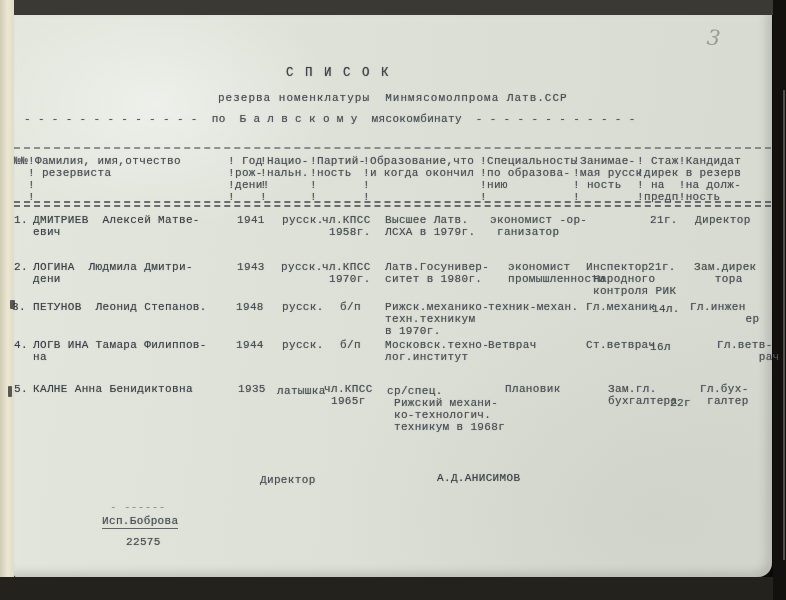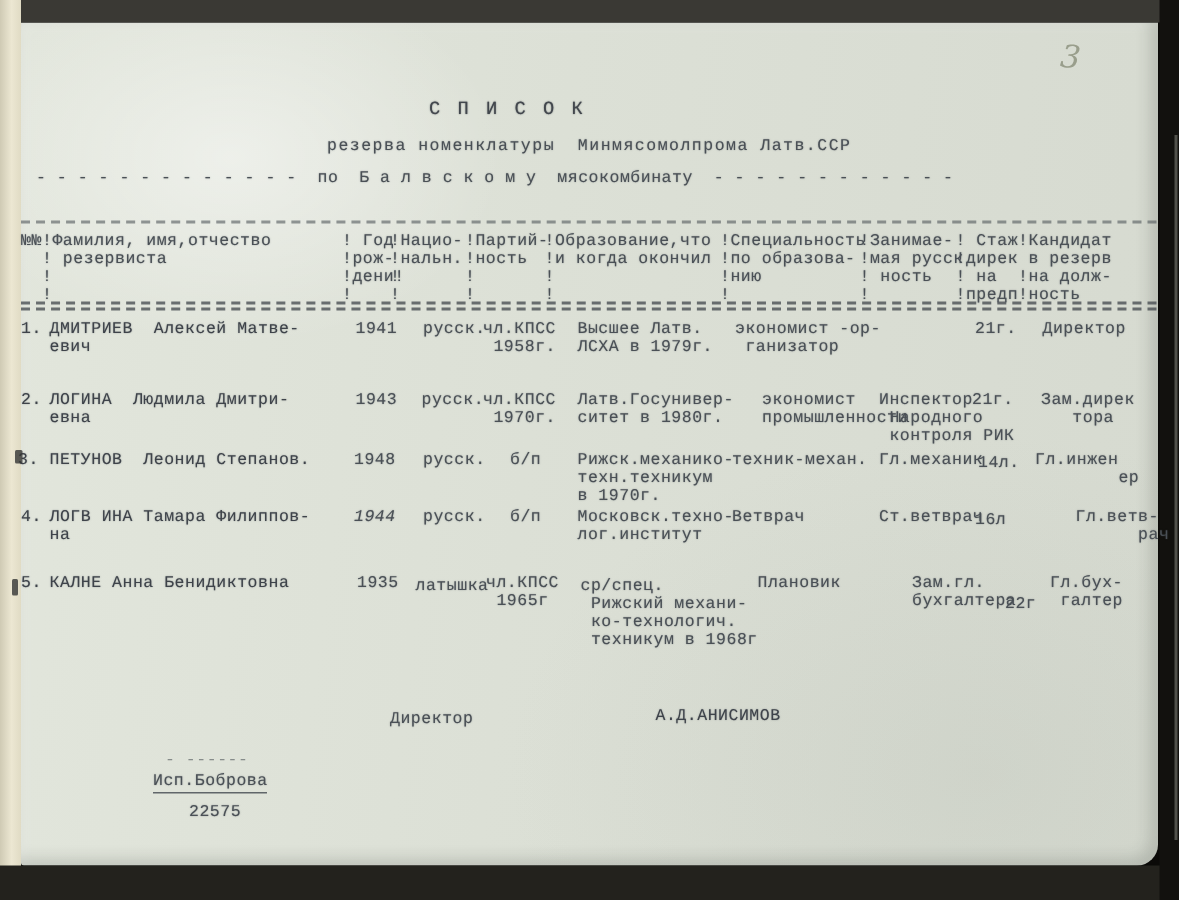--- a/index.html
+++ b/index.html
@@ -95,21 +95,21 @@
  1958г.</div>
   <div class="t" style="left:385px;top:214px;">Высшее Латв.
 ЛСХА в 1979г.</div>
   <div class="t" style="left:490px;top:214px;">экономист -ор-
  ганизатор</div>
   <div class="t" style="left:650px;top:214px;">21г.</div>
   <div class="t" style="left:695px;top:214px;">Директор</div>
 
   <div class="t dark" style="left:14px;top:261px;">2.</div>
   <div class="t dark" style="left:33px;top:261px;">ЛОГИНА  Людмила Дмитри-
-евна</div>
+дени</div>
   <div class="t" style="left:237px;top:261px;">1943</div>
   <div class="t" style="left:281px;top:261px;">русск.</div>
   <div class="t" style="left:322px;top:261px;">чл.КПСС
  1970г.</div>
   <div class="t" style="left:385px;top:261px;">Латв.Госунивер-
 ситет в 1980г.</div>
   <div class="t" style="left:462px;top:261px;margin-left:46px;">экономист
 промышленности</div>
   <div class="t" style="left:586px;top:261px;">Инспектор
  Народного
@@ -128,21 +128,21 @@
 в 1970г.</div>
   <div class="t" style="left:488px;top:301px;">техник-механ.</div>
   <div class="t" style="left:586px;top:301px;">Гл.механик</div>
   <div class="t" style="left:652px;top:303px;">14л.</div>
   <div class="t" style="left:690px;top:301px;">Гл.инжен
         ер</div>
 
   <div class="t dark" style="left:14px;top:339px;">4.</div>
   <div class="t dark" style="left:33px;top:339px;">ЛОГВ ИНА Тамара Филиппов-
 на</div>
-  <div class="t" style="left:236px;top:339px;font-style:italic;">1944</div>
+  <div class="t" style="left:236px;top:339px;">1944</div>
   <div class="t" style="left:282px;top:339px;">русск.</div>
   <div class="t" style="left:340px;top:339px;">б/п</div>
   <div class="t" style="left:385px;top:339px;">Московск.техно-
 лог.институт</div>
   <div class="t" style="left:488px;top:339px;">Ветврач</div>
   <div class="t" style="left:586px;top:339px;">Ст.ветврач</div>
   <div class="t" style="left:650px;top:341px;text-align:right;">16л</div>
   <div class="t" style="left:717px;top:339px;">Гл.ветв-
       рач</div>
 

